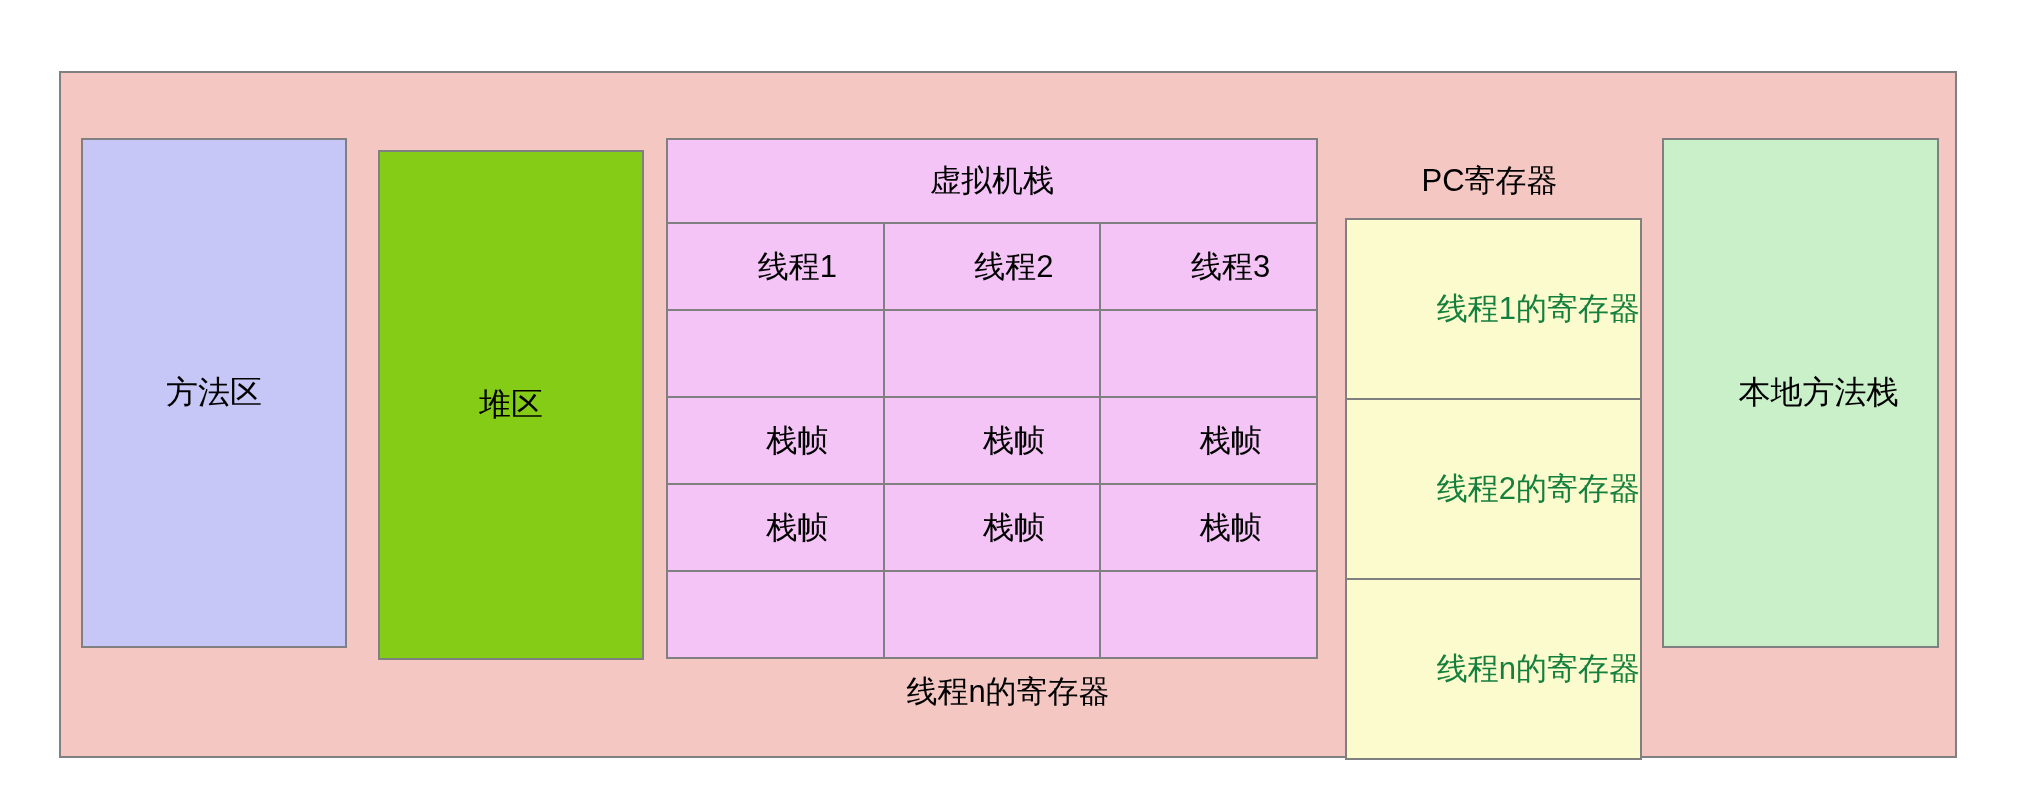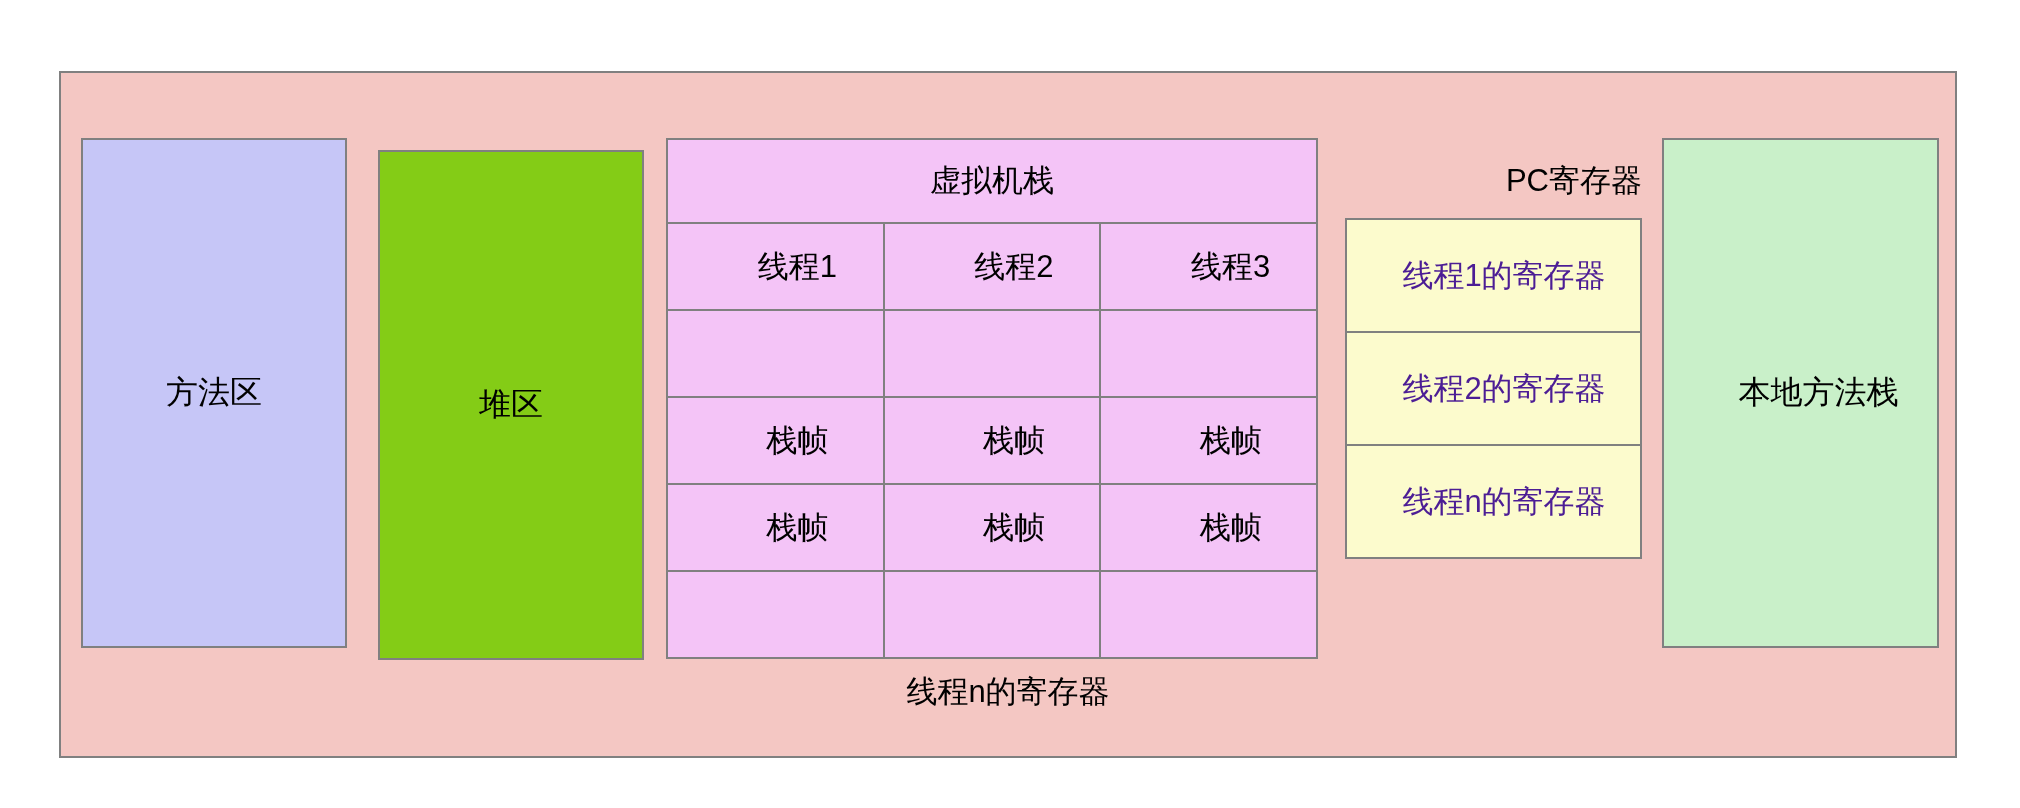--- a/index.html
+++ b/index.html
@@ -120,46 +120,46 @@
   .pc-group {
     position: absolute;
     left: 1284px;
     top: 65px;
     width: 297px;
     height: 510px;
   }
   .pc-title {
     position: absolute;
     left: 0;
-    right: 0;
+    right: 8px;
     top: 22px;
-    text-align: right;
+    text-align: center;
     font-size: 31px;
     color: #000000;
   }
   .pc-boxes {
     position: absolute;
     left: 0;
     top: 80px;
     width: 297px;
     height: 430px;
     box-sizing: border-box;
   }
   .pc-box {
     box-sizing: border-box;
     width: 100%;
-    height: 115px;
+    height: 182px;
     background: #fcfbcd;
     border: 2px solid #808080;
     margin-bottom: -2px;
     display: flex;
     align-items: center;
-    justify-content: center;
-    font-size: 31px;
-    color: #4c1d95;
+    justify-content: flex-end;
+    font-size: 31px;
+    color: #15803d;
     padding-left: 21px;
   }
 </style>
 </head>
 <body>
 
 <div id="canvas">
 
   <div class="runtime-area">
 

